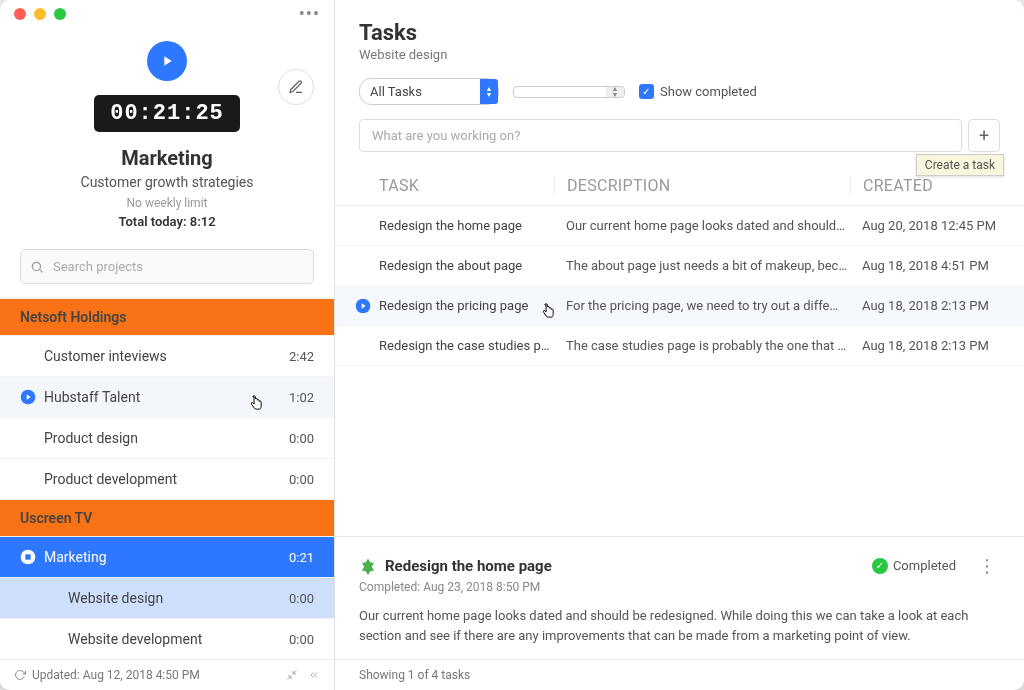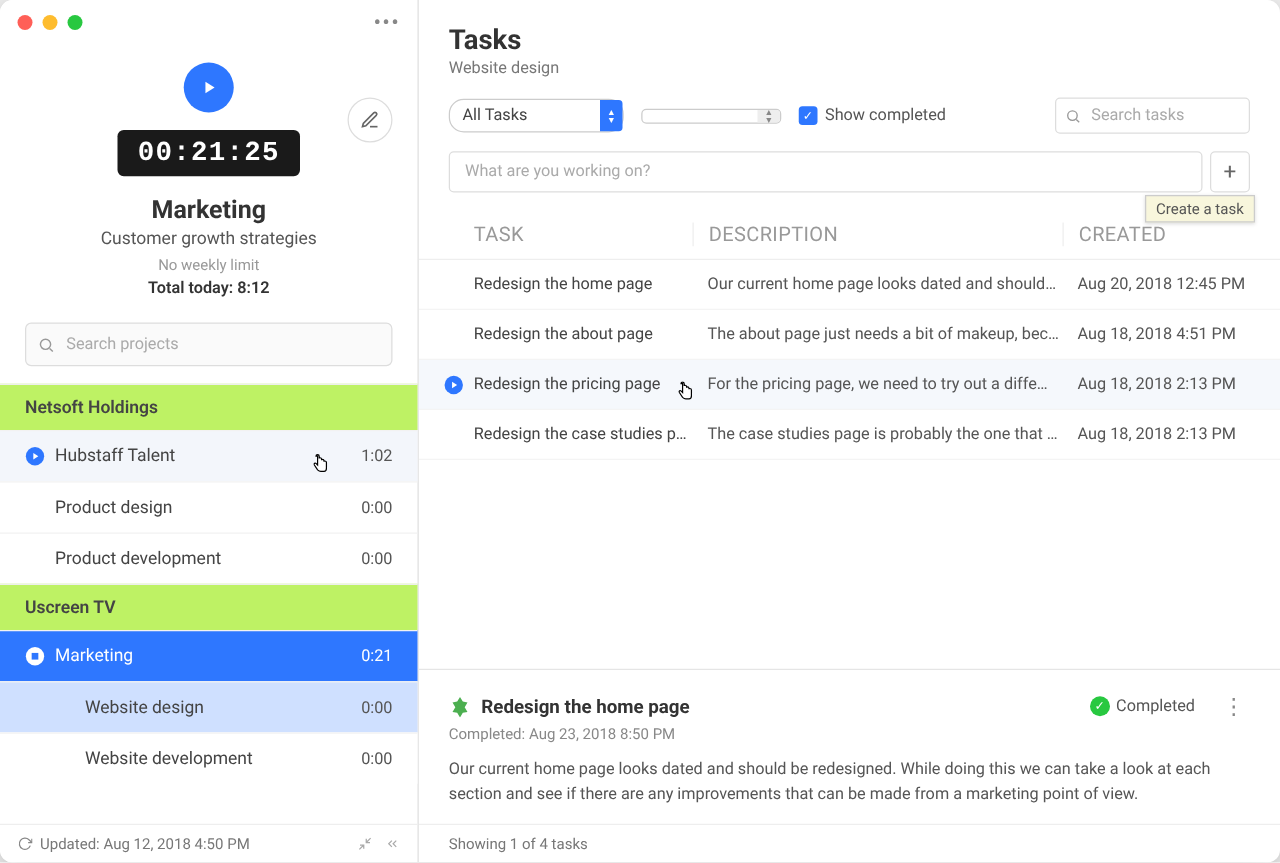--- a/index.html
+++ b/index.html
@@ -23,21 +23,21 @@
 .proj-header { text-align: center; padding: 4px 20px 14px; }
 .proj-name { font-size: 20px; font-weight: 700; color: #333; }
 .proj-desc { font-size: 14px; color: #555; margin-top: 4px; }
 .proj-limit { font-size: 12px; color: #999; margin-top: 6px; }
 .proj-total { font-size: 13px; color: #333; font-weight: 600; margin-top: 4px; }
 
 .search-proj { margin: 6px 20px 14px; position: relative; }
 .search-proj input { width: 100%; border: 1px solid #ddd; border-radius: 5px; padding: 9px 10px 9px 32px; font-size: 13px; background: #fafafa; color: #555; }
 .search-proj .icon { position: absolute; left: 10px; top: 50%; transform: translateY(-50%); color: #999; }
 
-.group-header { background: #bef264; padding: 10px 20px; font-weight: 600; font-size: 14px; color: #444; border-top: 1px solid #eee; }
+.group-header { background: #f97316; padding: 10px 20px; font-weight: 600; font-size: 14px; color: #444; border-top: 1px solid #eee; }
 .proj-item { display: flex; align-items: center; padding: 12px 20px 12px 44px; font-size: 14px; color: #444; cursor: pointer; position: relative; border-top: 1px solid #f2f2f2; }
 .proj-item .time { margin-left: auto; font-size: 13px; color: #555; }
 .proj-item.playing { background: #f3f6fb; text-align: right; }
 .proj-item.playing .play-icon { position: absolute; left: 20px; }
 .proj-item.active { background: #2e77ff; color: #fff; }
 .proj-item.active .time { color: #fff; }
 .proj-item.active .stop-icon { position: absolute; left: 20px; }
 .proj-item.sub { padding-left: 68px; background: #fff; }
 .proj-item.sub.light { background: #cfe0ff; }
 .play-icon svg, .stop-icon svg { width: 16px; height: 16px; }
@@ -142,20 +142,24 @@
       <span class="icon">
         <svg width="14" height="14" viewBox="0 0 24 24" fill="none" stroke="#999" stroke-width="2">
             <circle cx="11" cy="11" r="7"></circle>
             <line x1="21" y1="21" x2="16.65" y2="16.65"></line>
           </svg>
       </span>
       <input type="text" placeholder="Search projects" style="">
     </div>
 
     <div class="group-header">Netsoft Holdings</div>
+    <div class="proj-item">
+      <span>Customer inteviews</span>
+      <span class="time">2:42</span>
+    </div>
     <div class="proj-item playing">
       <span class="play-icon">
           <svg viewBox="0 0 24 24">
             <circle cx="12" cy="12" r="11" fill="#2e77ff"></circle>
             <path d="M10 8l6 4-6 4z" fill="#fff"></path>
           </svg>
         </span>
       <span>Hubstaff Talent</span>
       <span class="time">1:02</span>
       <span class="cursor-hand">
@@ -234,29 +238,20 @@
         <span></span>
         <span class="updown grey">
             <span>▲</span>
             <span>▼</span>
           </span>
       </div>
       <div class="checkbox-row">
         <span class="checkbox">✓</span>
         <span>Show completed</span>
       </div>
-      <div class="search-tasks">
-        <span class="icon">
-          <svg width="13" height="13" viewBox="0 0 24 24" fill="none" stroke="#999" stroke-width="2">
-              <circle cx="11" cy="11" r="7"></circle>
-              <line x1="21" y1="21" x2="16.65" y2="16.65"></line>
-            </svg>
-        </span>
-        <input type="text" placeholder="Search tasks" style="">
-      </div>
     </div>
 
     <div class="input-row">
       <input type="text" placeholder="What are you working on?" style="">
       <button class="add-btn">+</button>
       <div class="tooltip">Create a task</div>
     </div>
 
     <div class="table">
       <div class="table-head">

